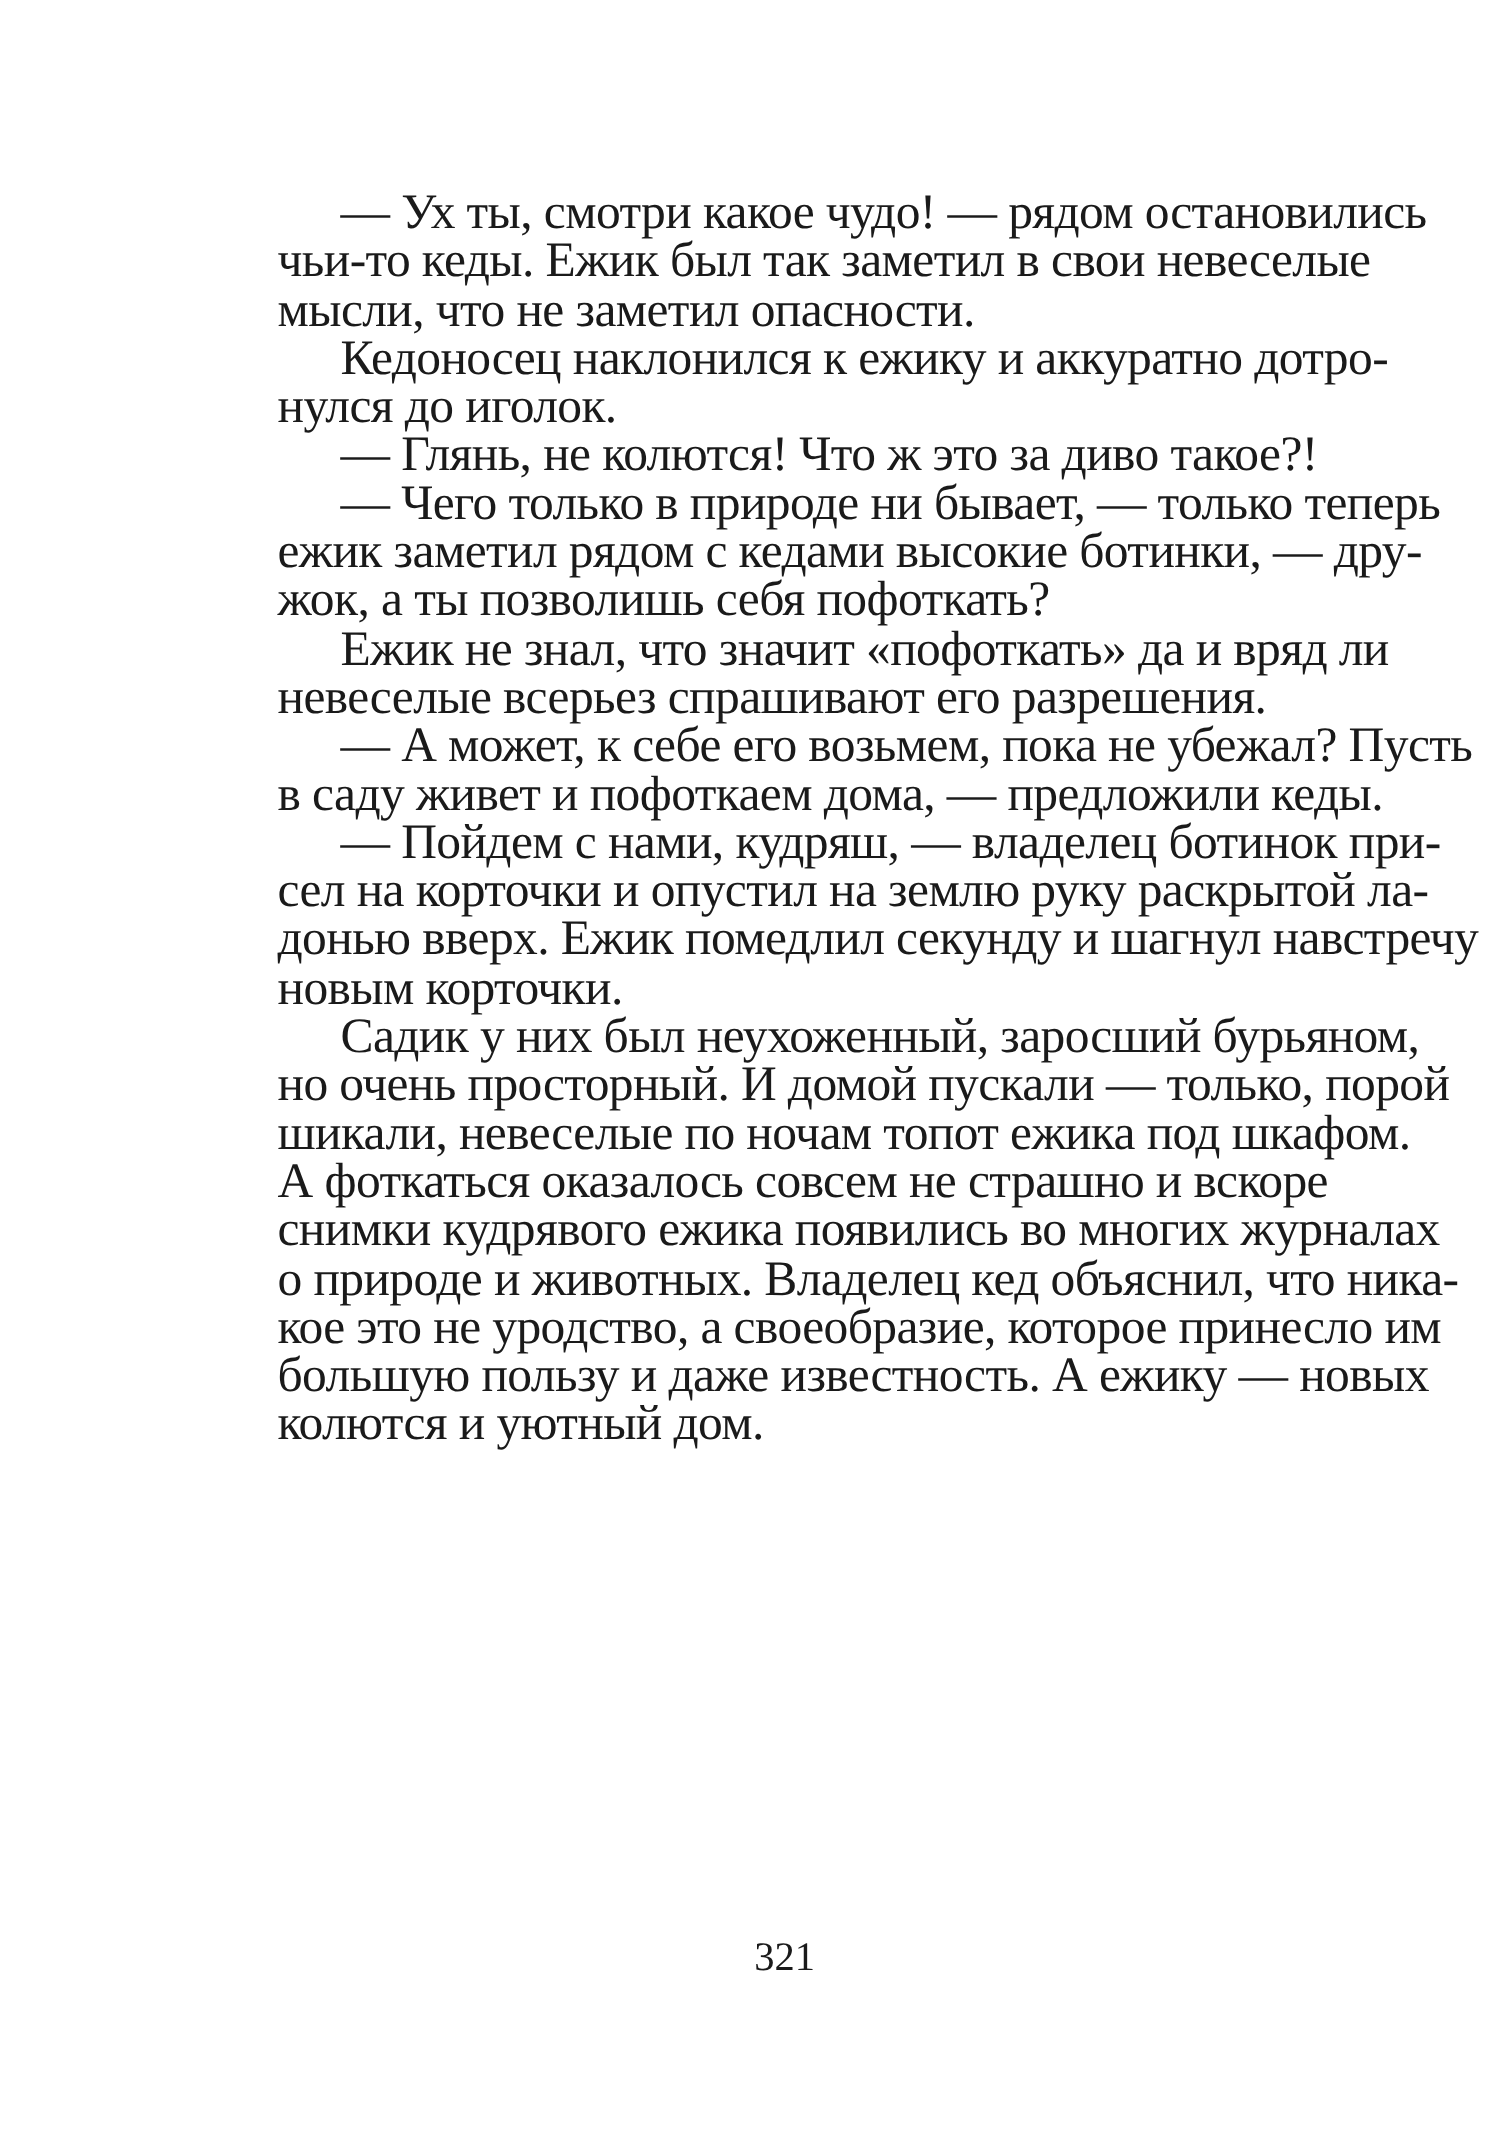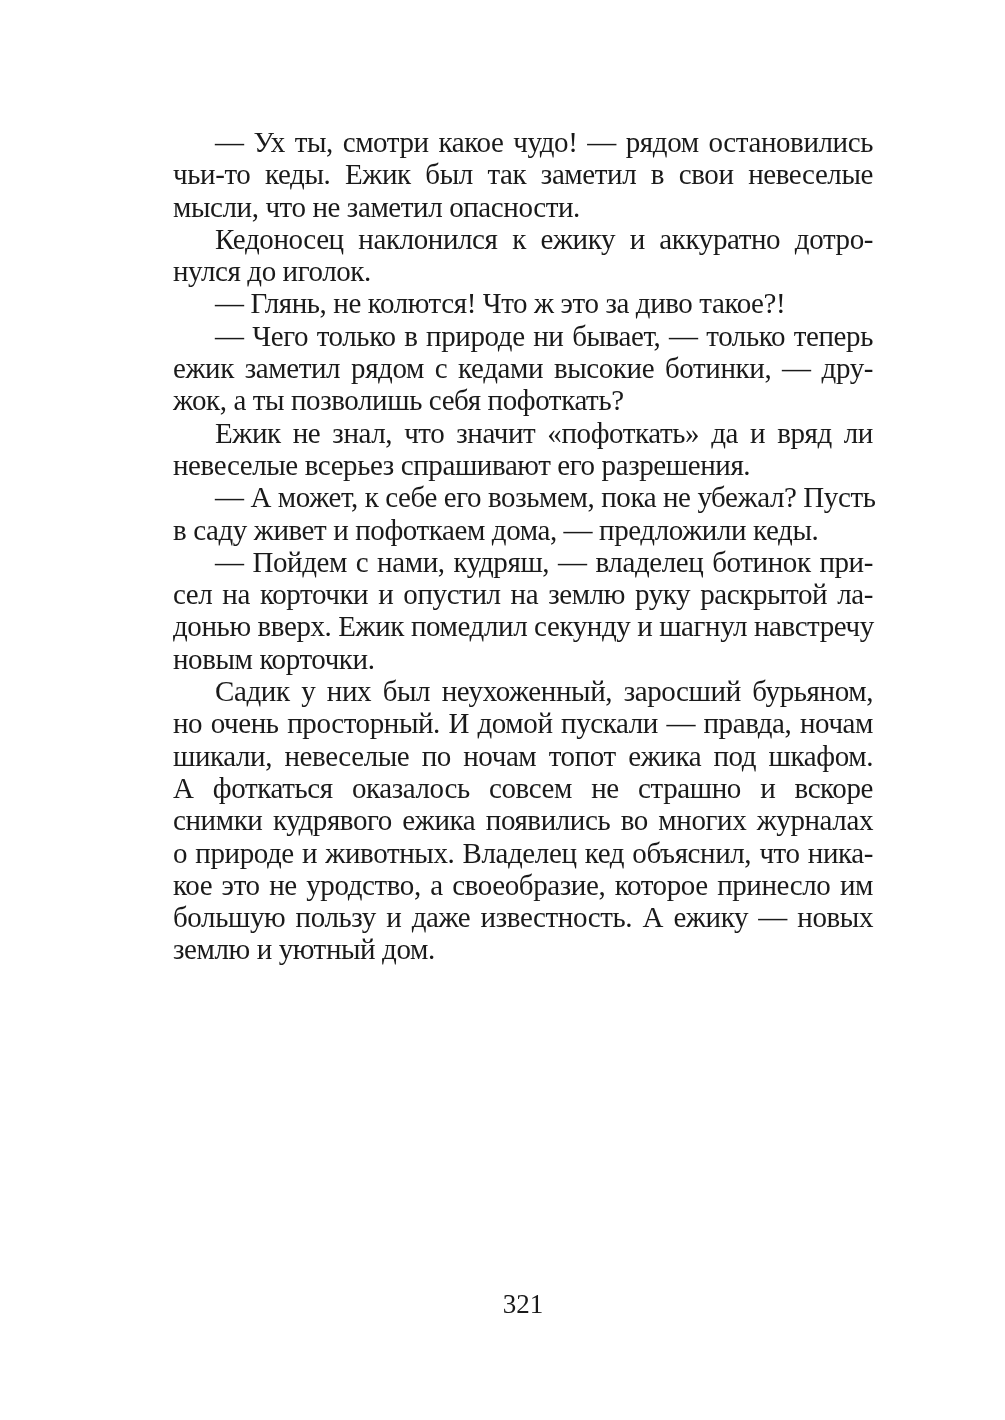--- a/index.html
+++ b/index.html
@@ -17,24 +17,24 @@
   }
   .page {
     position: absolute;
     left: 0; top: 0;
     width: 1005px;
     height: 1420px;
     background: #ffffff;
   }
   .text-block {
     position: absolute;
-    left: 173px;
+    left: 185px;
     top: 126px;
     width: 700px;
-    font-size: 29px;
+    font-size: 33px;
     line-height: 32.3px;
     letter-spacing: -0.4px;
   }
   .line {
     display: block;
     white-space: nowrap;
     height: 32.3px;
     text-align: justify;
     text-align-last: justify;
   }
@@ -93,26 +93,26 @@
 
     <div>
       <span class="line indent">— Пойдем с нами, кудряш, — владелец ботинок при-</span>
       <span class="line">сел на корточки и опустил на землю руку раскрытой ла-</span>
       <span class="line">донью вверх. Ежик помедлил секунду и шагнул навстречу</span>
       <span class="line last">новым корточки.</span>
     </div>
 
     <div>
       <span class="line indent">Садик у них был неухоженный, заросший бурьяном,</span>
-      <span class="line">но очень просторный. И домой пускали — правда, ночам</span>
+      <span class="line">но очень просторный. И домой пускали — только, порой</span>
       <span class="line">шикали, невеселые по ночам топот ежика под шкафом.</span>
       <span class="line">А фоткаться оказалось совсем не страшно и вскоре</span>
       <span class="line">снимки кудрявого ежика появились во многих журналах</span>
       <span class="line">о природе и животных. Владелец кед объяснил, что ника-</span>
       <span class="line">кое это не уродство, а своеобразие, которое принесло им</span>
       <span class="line">большую пользу и даже известность. А ежику — новых</span>
-      <span class="line last">землю и уютный дом.</span>
+      <span class="line last">колются и уютный дом.</span>
     </div>
 
   </div>
 
   <div class="page-number">321</div>
 </div>
 
 </body></html>

